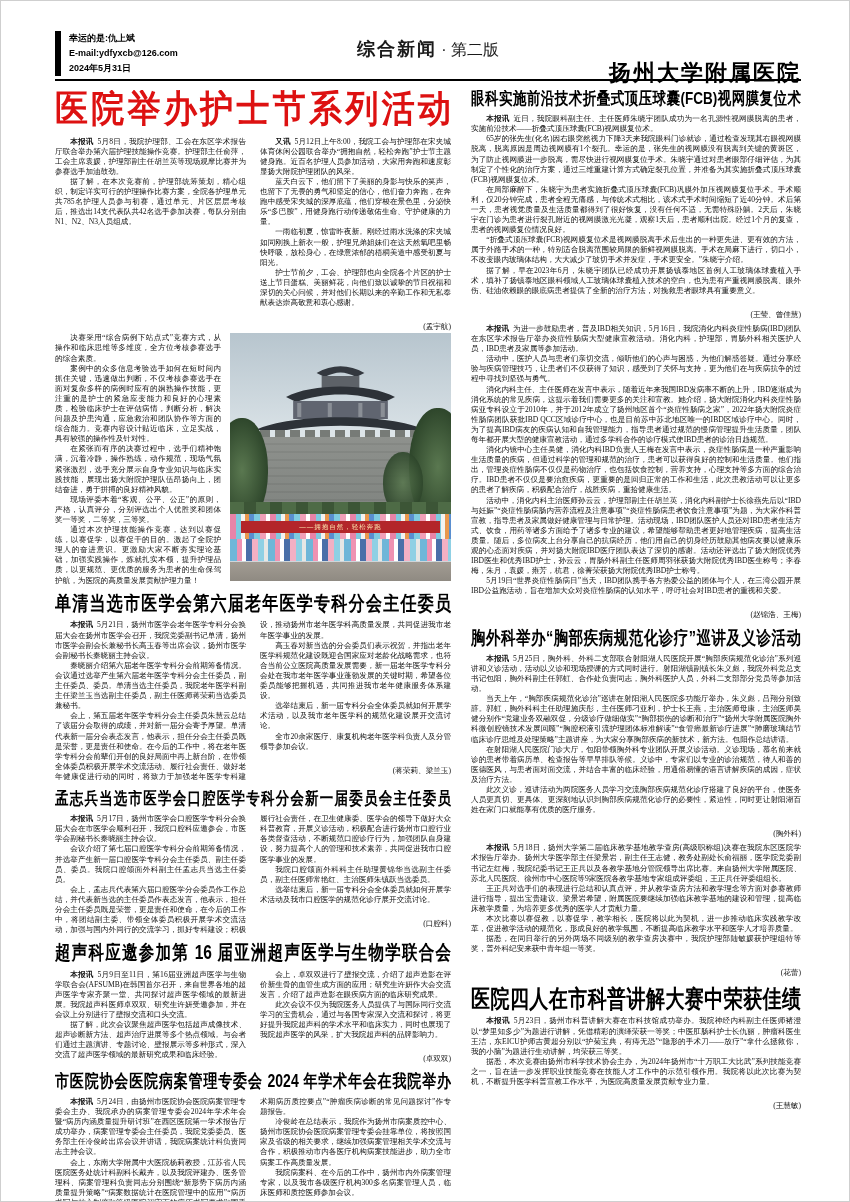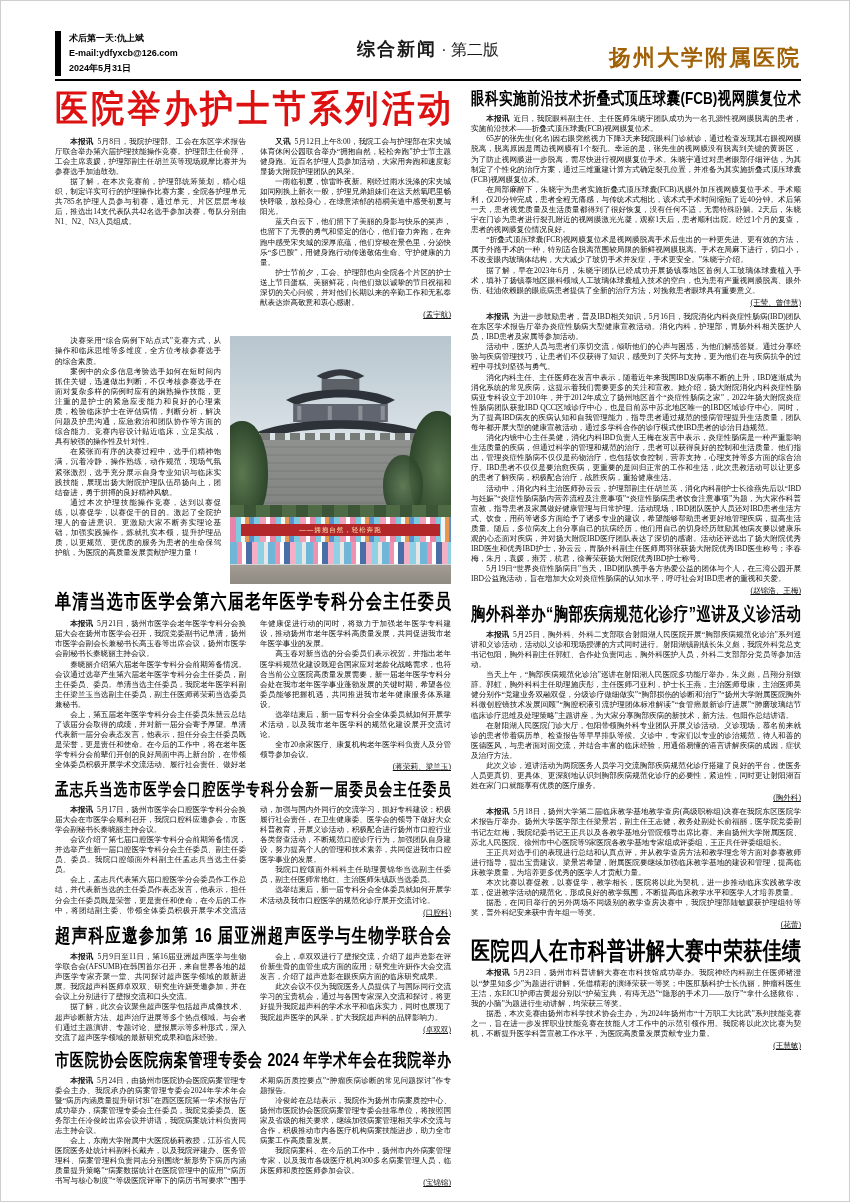--- a/index.html
+++ b/index.html
@@ -18,21 +18,21 @@
     padding-left:8px; font-family:"Liberation Sans", sans-serif;
     font-size:9px; font-weight:bold; line-height:1.65; color:#000;
   }
   .mh-center {
     position:absolute; left:0; right:0; top:8px; text-align:center;
     font-family:"Liberation Sans", sans-serif;
   }
   .mh-section { font-size:18px; font-weight:bold; letter-spacing:2px;text-align:center; }
   .mh-edition { font-size:16px; font-weight:normal; }
   .mh-brand {
-    position:absolute; right:0; top:14px; color:#a16207;
+    position:absolute; right:0; top:29px; color:#000000;
     font-size:22px; font-weight:bold; letter-spacing:2px;
     font-family:"Liberation Serif", serif;
   }
 
   
   .main { display:flex; gap:20px; margin-top:9px; }
   .col-left  { width:396px; flex:none; }
   .col-right { flex:1; min-width:0; }
 
   
@@ -49,28 +49,28 @@
   .hr-1 .hl-in { font-size:13.5px; }
   .hr-2 .hl-in { font-size:16px; }
   .hr-3 .hl-in { font-size:14.5px; }
   .hr-4 .hl-in { font-size:11.5px; }
   .hr-5 .hl-in { font-size:19px; }
 
   
   .bodytext { font-size:7.6px; line-height:1.33; text-align:justify; color:#111; }
   .bodytext p.para { margin:0; text-indent:2em; }
   .lead-in { font-weight:bold; font-family:"Liberation Sans", sans-serif; }
-  .byline { text-align:right; margin-top:2px; font-size:7.6px;text-decoration:underline; }
+  .byline { text-align:right; margin-top:14px; font-size:7.6px; }
   .cols2 { column-count:2; column-gap:14px; }
   .article { margin-bottom:4px; }
 
   
   .lead-top { display:flex; gap:14px; }
   .lead-top .lt-col { flex:1; min-width:0; }
-  .lead-bottom { display:flex; gap:9px; margin-top:16px; }
+  .lead-bottom { display:flex; gap:9px; margin-top:1px; }
   .lead-bottom .lb-text { width:166px; flex:none; }
 
   
   .photo { flex:1; height:248px; position:relative; overflow:hidden;
            background:#cfd6da; }
   .ph-sky { position:absolute; inset:0 0 55% 0;
             background:linear-gradient(#b7c5ce,#dde5e9); }
   .ph-svg { position:absolute; left:0; top:0; width:100%; height:100%; }
   .ph-wall { position:absolute; left:0; right:0; top:42%; height:32%;
              background:
@@ -101,21 +101,21 @@
                background:linear-gradient(#a29c93,#8f8a82); }
 </style>
 </head>
 <body>
 
 <div class="page">
   <div class="content">
 
     <div class="masthead">
       <div class="mh-info">
-        <div>术后第一天:仇上斌</div>
+        <div>幸运的是:仇上斌</div>
         <div>E-mail:ydfyxcb@126.com</div>
         <div>2024年5月31日</div>
       </div>
       <div class="mh-center">
         <span class="mh-section">综合新闻</span>
         <span class="mh-edition">· 第二版</span>
       </div>
       <div class="mh-brand">扬州大学附属医院</div>
     </div>
 
@@ -128,32 +128,33 @@
             <span class="hl-in">医院举办护士节系列活动</span>
           </div>
           <div class="lead-top bodytext">
             <div class="lt-col">
                 <p class="para"><b class="lead-in">本报讯</b> 5月8日，我院护理部、工会在东区学术报告厅联合举办第六届护理技能操作竞赛。护理部主任俞萍，工会主席袁媛，护理部副主任胡兰英等现场观摩比赛并为参赛选手加油鼓劲。</p>
                 <p class="para">据了解，在本次竞赛前，护理部统筹策划，精心组织，制定详实可行的护理操作比赛方案，全院各护理单元共785名护理人员参与初赛，通过单元、片区层层考核后，推选出14支代表队共42名选手参加决赛，每队分别由N1、N2、N3人员组成。</p>
               </div>
             <div class="lt-col">
               <div>
                   <p class="para"><b class="lead-in">又讯</b> 5月12日上午8:00，我院工会与护理部在宋夹城体育休闲公园联合举办“拥抱自然，轻松奔跑”护士节主题健身跑。近百名护理人员参加活动，大家用奔跑和速度彰显扬大附院护理团队的风采。</p>
+                  <p class="para">蓝天白云下，他们留下了美丽的身影与快乐的笑声，也留下了无畏的勇气和坚定的信心，他们奋力奔跑，在奔跑中感受宋夹城的深厚底蕴，他们穿梭在景色里，分泌快乐“多巴胺”，用健身跑行动传递敬佑生命、守护健康的力量。</p>
                   <p class="para">一雨临初夏，惊雷昨夜新。刚经过雨水洗涤的宋夹城如同刚换上新衣一般，护理兄弟姐妹们在这天然氧吧里畅快呼吸，放松身心，在绿意浓郁的梧桐美道中感受初夏与阳光。</p>
-                  <p class="para">蓝天白云下，他们留下了美丽的身影与快乐的笑声，也留下了无畏的勇气和坚定的信心，他们奋力奔跑，在奔跑中感受宋夹城的深厚底蕴，他们穿梭在景色里，分泌快乐“多巴胺”，用健身跑行动传递敬佑生命、守护健康的力量。</p>
                   <p class="para">护士节前夕，工会、护理部也向全院各个片区的护士送上节日蛋糕、美丽鲜花，向他们致以诚挚的节日祝福和深切的关心问候，并对他们长期以来的辛勤工作和无私奉献表达崇高敬意和衷心感谢。</p>
                 </div>
               <div class="byline">(孟宇航)</div>
             </div>
           </div>
           <div class="lead-bottom">
             <div class="lb-text bodytext">
                 <p class="para">决赛采用“综合病例下站点式”竞赛方式，从操作和临床思维等多维度，全方位考核参赛选手的综合素质。</p>
                 <p class="para">案例中的众多信息考验选手如何在短时间内抓住关键，迅速做出判断，不仅考核参赛选手在面对复杂多样的病例时应有的娴熟操作技能，更注重的是护士的紧急应变能力和良好的心理素质，检验临床护士在评估病情，判断分析，解决问题及护患沟通，应急救治和团队协作等方面的综合能力。竞赛内容设计贴近临床，立足实战，具有较强的操作性及针对性。</p>
                 <p class="para">在紧张而有序的决赛过程中，选手们精神饱满，沉着冷静，操作熟练，动作规范，现场气氛紧张激烈，选手充分展示自身专业知识与临床实践技能，展现出扬大附院护理队伍昂扬向上，团结奋进，勇于拼搏的良好精神风貌。</p>
+                <p class="para">现场评委本着“客观、公平、公正”的原则，严格，认真评分，分别评选出个人优胜奖和团体奖一等奖，二等奖，三等奖。</p>
                 <p class="para">通过本次护理技能操作竞赛，达到以赛促练，以赛促学，以赛促干的目的。激起了全院护理人的奋进意识。更激励大家不断夯实理论基础，加强实践操作，炼就扎实本领，提升护理品质，以更规范、更优质的服务为患者的生命保驾护航，为医院的高质量发展贡献护理力量！</p>
               </div>
 
             <div class="photo">
               <div class="ph-sky"></div>
               <svg class="ph-svg" viewBox="0 0 217 248" preserveAspectRatio="none">
                 <path d="M85 40 C100 31 117 31 132 40 L124 44 C112 38 105 38 93 44 Z" fill="#33383f"></path>
                 <rect x="90" y="43" width="37" height="13" fill="#5d6268"></rect>
                 <path d="M55 64 C80 50 137 50 162 64 L152 69 C125 59 92 59 65 69 Z" fill="#2d3238"></path>
                 <rect x="62" y="68" width="93" height="18" fill="#606570"></rect>

